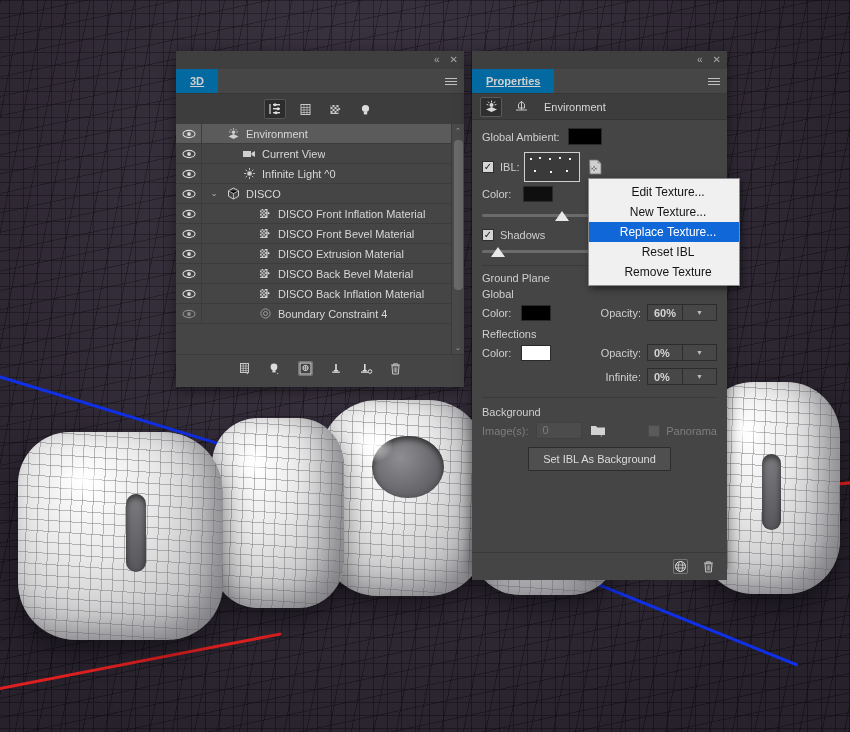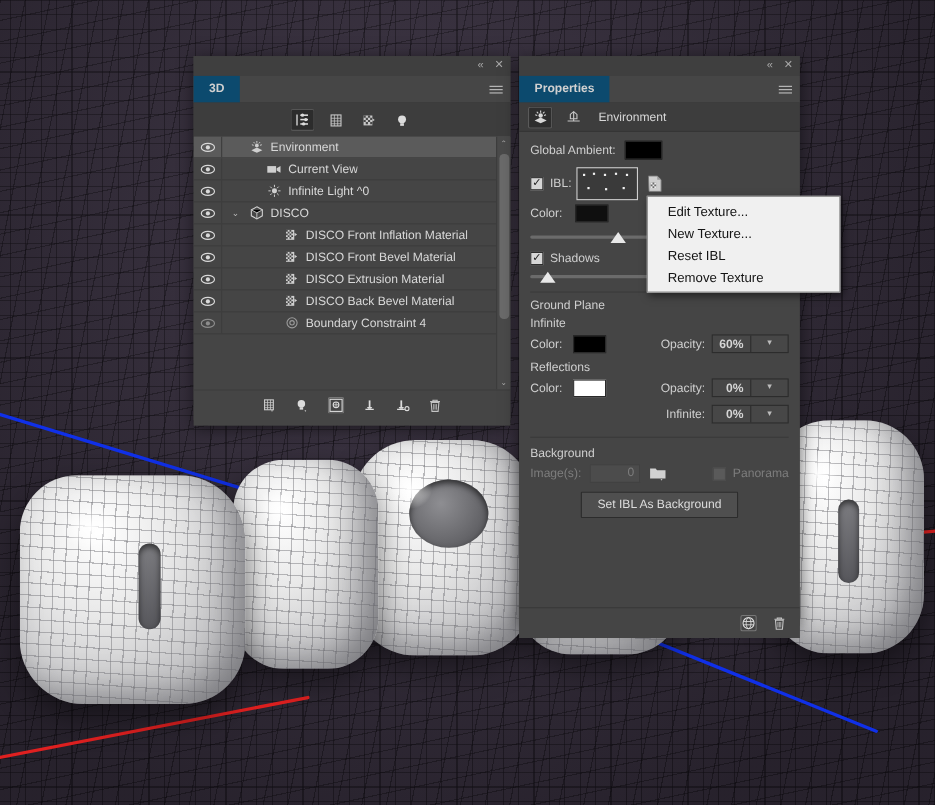--- a/index.html
+++ b/index.html
@@ -84,21 +84,21 @@
   }
   .topbar-btn { color: #a8a8a8; font-size: 10px; line-height: 1; cursor: pointer; }
   .tabrow {
     height: 25px; background: #464646;
     display: flex; align-items: stretch; border-bottom: 1px solid #383838;
   }
   .tab {
     padding: 0 14px; display: flex; align-items: center;
     font-size: 11px; font-weight: bold; color: #d0d0d0;
   }
-  .tab.active { background: #0c4a6e; }
+  .tab.active { background: #0369a1; text-decoration: underline; }
   .tab-filler { flex: 1; }
   .hamburger {
     width: 26px; display: flex; flex-direction: column; justify-content: center;
     align-items: center; gap: 2px; cursor: pointer;
   }
   .hamburger i { display: block; width: 12px; height: 1px; background: #c0c0c0; }
 
   
   #panel-3d { left: 176px; top: 51px; width: 288px; height: 336px; }
   #filter-bar {
@@ -155,21 +155,21 @@
   #panel-props { left: 472px; top: 51px; width: 255px; height: 518px; }
   #props-header {
     height: 26px; background: #3d3d3d; display: flex; align-items: center;
     gap: 8px; padding-left: 8px; border-bottom: 1px solid #353535;
   }
   .props-icon { width: 22px; height: 20px; display:flex; align-items:center; justify-content:center; border-radius:2px; }
   .props-icon.active { background: #2e2e2e; box-shadow: inset 0 0 0 1px #5a5a5a; }
   #props-title { font-size: 11px; color: #d8d8d8; margin-left: 4px; }
 
   #props-body { padding: 8px 10px 0 10px; height: 460px; position: relative; background:#454545; }
-  .prow { display: flex; align-items: center; margin-bottom: 7px; font-size: 11px; color: #cfcfcf; text-align: right; }
+  .prow { display: flex; align-items: center; margin-bottom: 7px; font-size: 11px; color: #cfcfcf; }
   .plabel { white-space: nowrap; }
   .swatch { border: 1px solid #2a2a2a; cursor: pointer; }
   .sw-black { background: #000; }
   .sw-white { background: #fff; }
   .checkbox {
     width: 12px; height: 12px; background: #d6d6d6; border: 1px solid #2e2e2e;
     display: inline-flex; align-items: center; justify-content: center;
     font-size: 10px; color: #1a1a1a; line-height: 1; cursor: pointer; margin-right: 6px;
   }
   .checkbox.off { background: #5a5a5a; border-color: #4a4a4a; }
@@ -211,24 +211,24 @@
   }
   #props-footer {
     position: absolute; left: 0; right: 0; bottom: 0; height: 28px;
     background: #454545; border-top: 1px solid #393939;
     display: flex; align-items: center; justify-content: flex-end;
     gap: 14px; padding-right: 12px;
   }
 
   
   #context-menu {
-    position: absolute; left: 588px; top: 178px; width: 176px;
+    position: absolute; left: 588px; top: 178px; width: 152px;
     background: #f0f0f0; border: 1px solid #8a8a8a;
     box-shadow: 2px 3px 7px rgba(0,0,0,.5); padding: 3px 0;
-    font-size: 12px; color: #141414;
+    font-size: 12px; color: #141414; text-align: center;
   }
   .menu-item { padding: 2px 10px 2px 18px; line-height: 16px; cursor: pointer; white-space: nowrap; }
   .menu-item.selected { background: #1068d8; color: #ffffff; }
 </style>
 </head>
 <body>
 
 <div id="viewport">
   <div id="grid-floor"></div>
   <div id="grid-persp"></div>
@@ -443,20 +443,39 @@
           <div class="layer-main ind-3">
             <span class="twisty"></span>
             <span class="layer-icon">
               <svg width="13" height="12" viewBox="0 0 13 12">
                 <rect x="1" y="1" width="7.5" height="9" fill="#cfcfcf"></rect>
                 <path d="M1 1h1.6v1.6H1zM4.2 1h1.6v1.6H4.2zM2.6 2.6h1.6v1.6H2.6zM5.8 2.6h1.6v1.6H5.8zM1 4.2h1.6v1.6H1zM4.2 4.2h1.6v1.6H4.2zM2.6 5.8h1.6v1.6H2.6zM5.8 5.8h1.6v1.6H5.8zM1 7.4h1.6v1.6H1zM4.2 7.4h1.6v1.6H4.2z" fill="#4a4a4a"></path>
                 <path d="M8.7 3.6l2.4 1.6-2.4 1.6z" fill="#cfcfcf"></path>
               </svg>
             </span>
             <span class="layer-label">DISCO Back Bevel Material</span>
+          </div>
+        </div>
+        <div class="layer-row">
+          <div class="eye">
+            <svg width="14" height="10" viewBox="0 0 14 10">
+              <ellipse cx="7" cy="5" rx="6" ry="3.6" fill="none" stroke="#d8d8d8" stroke-width="1.1"></ellipse>
+              <circle cx="7" cy="5" r="1.9" fill="#d8d8d8"></circle>
+            </svg>
+          </div>
+          <div class="layer-main ind-3">
+            <span class="twisty"></span>
+            <span class="layer-icon">
+              <svg width="13" height="12" viewBox="0 0 13 12">
+                <rect x="1" y="1" width="7.5" height="9" fill="#cfcfcf"></rect>
+                <path d="M1 1h1.6v1.6H1zM4.2 1h1.6v1.6H4.2zM2.6 2.6h1.6v1.6H2.6zM5.8 2.6h1.6v1.6H5.8zM1 4.2h1.6v1.6H1zM4.2 4.2h1.6v1.6H4.2zM2.6 5.8h1.6v1.6H2.6zM5.8 5.8h1.6v1.6H5.8zM1 7.4h1.6v1.6H1zM4.2 7.4h1.6v1.6H4.2z" fill="#4a4a4a"></path>
+                <path d="M8.7 3.6l2.4 1.6-2.4 1.6z" fill="#cfcfcf"></path>
+              </svg>
+            </span>
+            <span class="layer-label">DISCO Back Inflation Material</span>
           </div>
         </div>
         <div class="layer-row">
           <div class="eye">
             <svg width="14" height="10" viewBox="0 0 14 10">
               <ellipse cx="7" cy="5" rx="6" ry="3.6" fill="none" stroke="#8c8c8c" stroke-width="1.1"></ellipse>
               <circle cx="7" cy="5" r="1.9" fill="#8c8c8c"></circle>
             </svg>
           </div>
           <div class="layer-main ind-3">
@@ -606,21 +625,21 @@
     </div>
 
     <div class="slider">
       <div class="slider-track"></div>
       <div class="slider-handle" id="shadow-handle" style="left: 8.6px;"></div>
     </div>
 
     <div class="divider"></div>
 
     <div class="section-title">Ground Plane</div>
-    <div class="section-title">Infinite</div>
+    <div class="section-title">Global</div>
 
     <div class="prow">
       <span class="plabel">Color:</span>
       <span class="swatch sw-black" style="width:30px;height:16px;margin-left:10px;"></span>
       <span style="margin-left:auto;display:flex;align-items:center;gap:6px;">
         <span class="plabel">Opacity:</span>
         <span class="numfield">
           <span>60%</span>
           <span class="caret">▼</span>
         </span>
@@ -689,15 +708,16 @@
           <path d="M5.2 5.4v5M6.5 5.4v5M7.8 5.4v5" stroke="#c4c4c4" stroke-width=".7"></path>
         </svg>
       </span>
     </div>
   </div>
 </div>
 
 <div id="context-menu">
     <div class="menu-item">Edit Texture...</div>
     <div class="menu-item">New Texture...</div>
+    <div class="menu-item selected">Replace Texture...</div>
     <div class="menu-item">Reset IBL</div>
     <div class="menu-item">Remove Texture</div>
   </div>
 
 </body></html>

